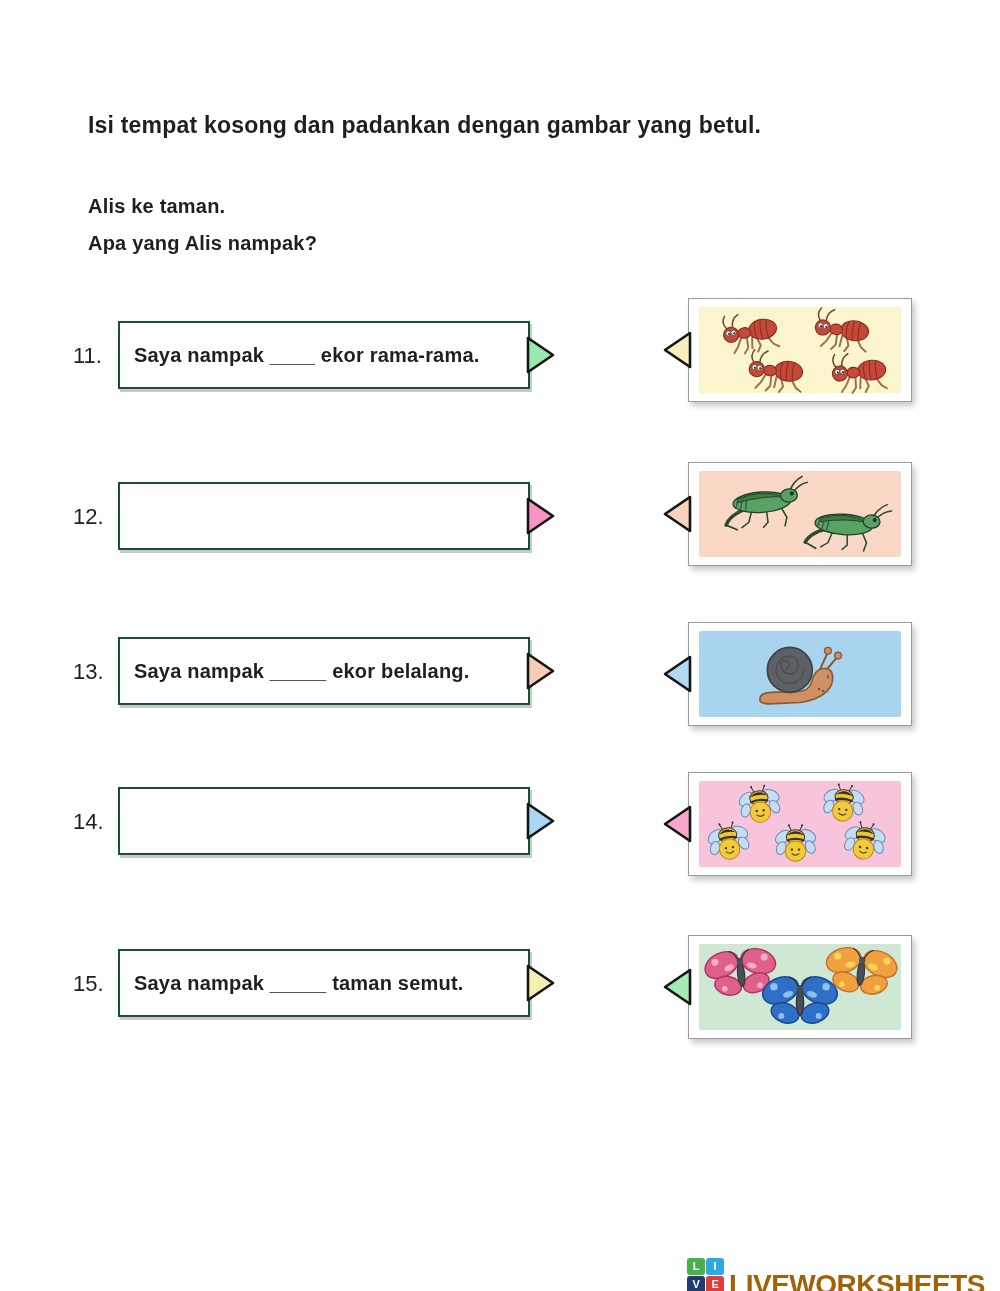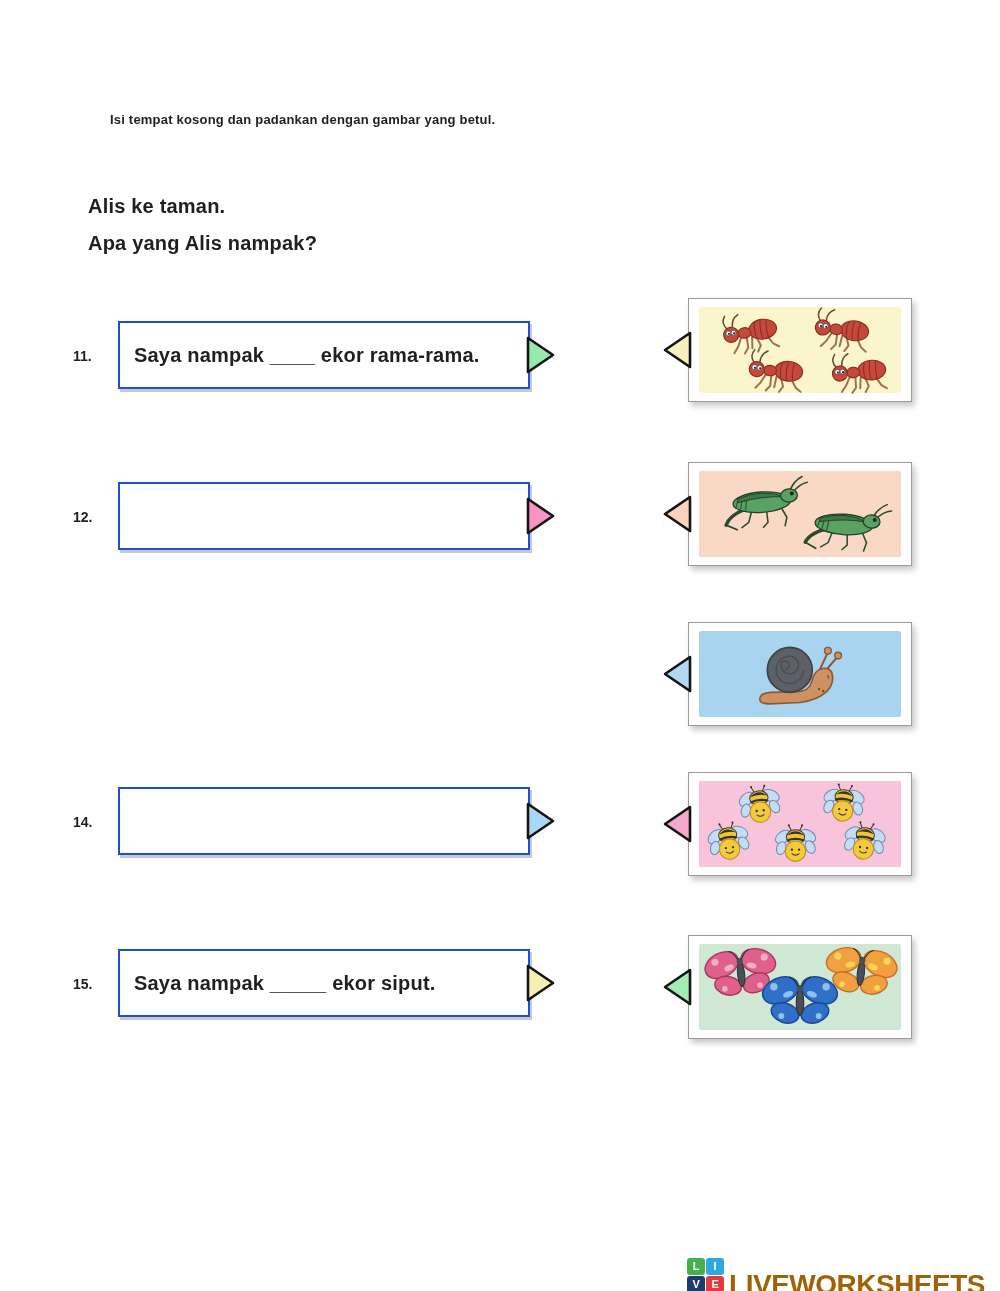--- a/index.html
+++ b/index.html
@@ -1,26 +1,26 @@
 <!DOCTYPE html>
 <html><head>
 <meta charset="utf-8">
 <style>
   html,body{margin:0;padding:0;background:#fff;}
   .page{position:relative;width:1000px;height:1291px;background:#ffffff;
         font-family:"Liberation Sans",sans-serif;color:#1f1f1f;overflow:hidden;}
 
-  .instruction{position:absolute;left:88px;top:112px;font-size:13px;font-weight:600;letter-spacing:.2px;margin-left:22px;}
+  .instruction{position:absolute;left:88px;top:112px;font-size:23px;font-weight:600;letter-spacing:.2px;}
   .intro{position:absolute;left:88px;font-size:20px;font-weight:600;letter-spacing:.2px;}
   .intro.l1{top:195px;}
   .intro.l2{top:232px;}
 
   .q-row{position:absolute;left:118px;width:412px;height:68px;}
-  .q-num{position:absolute;left:-45px;top:50%;transform:translateY(-46%);font-size:14px;font-weight:700;}
-  .q-box{position:absolute;inset:0;background:#fff;border:2px solid #1d4ed8;
+  .q-num{position:absolute;left:-45px;top:50%;transform:translateY(-46%);font-size:22px;font-weight:400;}
+  .q-box{position:absolute;inset:0;background:#fff;border:2px solid #14532d;
          box-shadow:2px 3px 0 #c9c9c9;display:flex;align-items:center;padding-left:14px;box-sizing:border-box;}
   .q-text{font-size:20px;font-weight:600;letter-spacing:.2px;white-space:nowrap;}
 
   .tri{position:absolute;top:50%;transform:translateY(-50%);width:30px;height:42px;overflow:visible;}
   .tri-right{right:-28px;}
   .tri-left{left:-27px;}
 
   .pic-card{position:absolute;left:688px;width:224px;height:104px;background:#fff;
             border:1.5px solid #9b9b9b;box-shadow:3px 4px 6px rgba(0,0,0,.22);box-sizing:border-box;}
   .pic-inner{position:absolute;left:10px;top:8px;right:10px;bottom:8px;border-radius:2px;}
@@ -150,34 +150,43 @@
 
   <div class="q-row" style="top:482px">
     <span class="q-num">12.</span>
     <div class="q-box">
       <svg class="tri tri-right" viewBox="0 0 30 42">
         <polygon points="2,4 27,21 2,38" stroke="#151515" stroke-width="2.6" stroke-linejoin="round" fill="#f893c5"></polygon>
       </svg>
     </div>
   </div>
 
+  <div class="q-row" style="top:637px">
+    <span class="q-num">13.</span>
+    <div class="q-box">
+      <span class="q-text">Saya nampak _____ ekor belalang.</span>
+      <svg class="tri tri-right" viewBox="0 0 30 42">
+        <polygon points="2,4 27,21 2,38" stroke="#151515" stroke-width="2.6" stroke-linejoin="round" fill="#f8cdb8"></polygon>
+      </svg>
+    </div>
+  </div>
 
   <div class="q-row" style="top:787px">
     <span class="q-num">14.</span>
     <div class="q-box">
       <svg class="tri tri-right" viewBox="0 0 30 42">
         <polygon points="2,4 27,21 2,38" stroke="#151515" stroke-width="2.6" stroke-linejoin="round" fill="#a9d8f2"></polygon>
       </svg>
     </div>
   </div>
 
   <div class="q-row" style="top:949px">
     <span class="q-num">15.</span>
     <div class="q-box">
-      <span class="q-text">Saya nampak _____ ekor siput.</span>
+      <span class="q-text">Saya nampak _____ taman semut.</span>
       <svg class="tri tri-right" viewBox="0 0 30 42">
         <polygon points="2,4 27,21 2,38" stroke="#151515" stroke-width="2.6" stroke-linejoin="round" fill="#f7efb2"></polygon>
       </svg>
     </div>
   </div>
 
   <div class="pic-card" style="top:298px">
     <svg class="tri tri-left" viewBox="0 0 30 42">
       <polygon points="28,4 3,21 28,38" stroke="#151515" stroke-width="2.6" stroke-linejoin="round" fill="#f7f0bd"></polygon>
     </svg>

